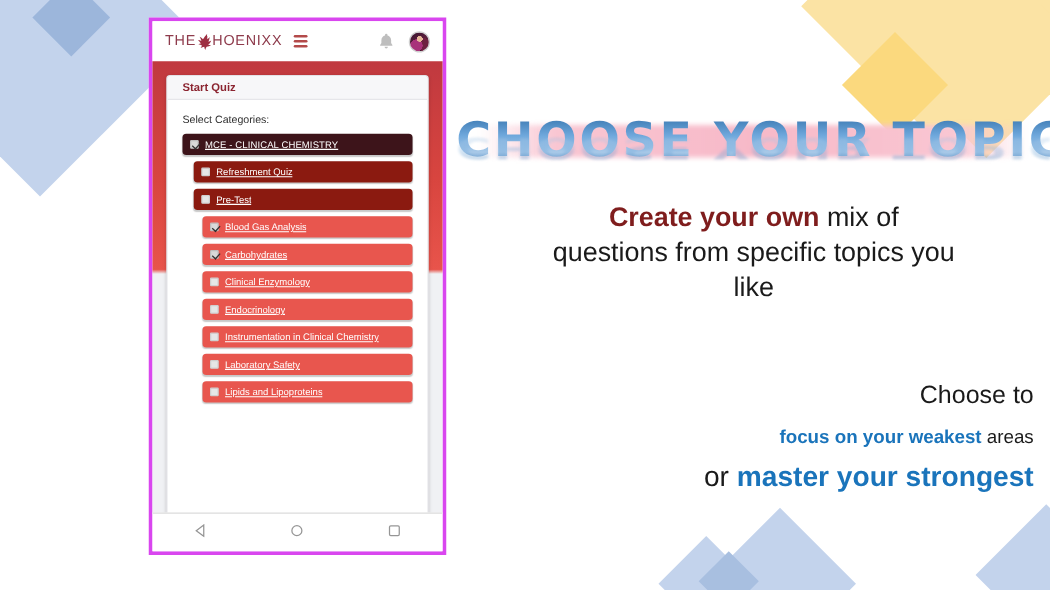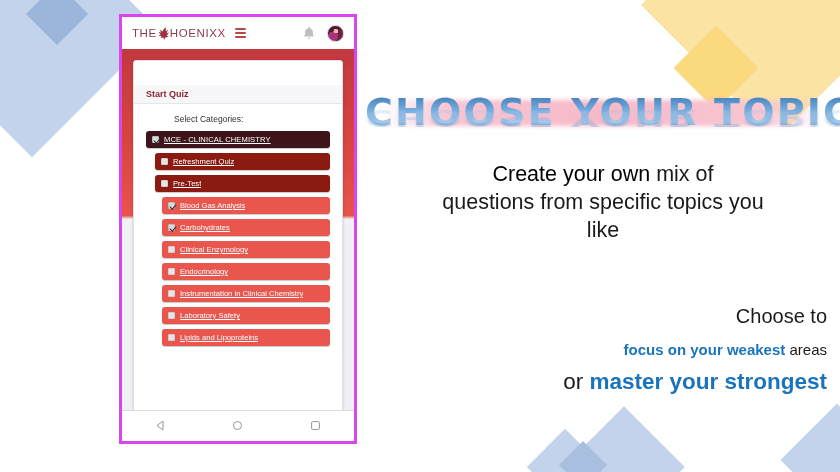--- a/index.html
+++ b/index.html
@@ -62,25 +62,25 @@
     background:linear-gradient(180deg,#c0393f 0%,#d8453f 26%,#e8544b 46%,#f0f1f4 47%,#f0f1f4 100%);
     overflow:hidden;
   }
   #card{
     position:absolute;left:11px;top:11px;right:11px;bottom:-6px;
     background:#ffffff;border:1px solid #e2e2e6;border-radius:3px;
     box-shadow:0 1px 3px rgba(0,0,0,.18);overflow:hidden;box-sizing:border-box;
   }
   #card-head{
     height:19px;background:#f7f7f9;border-bottom:1px solid #e6e6ea;
-    display:flex;align-items:center;padding:0 12px;box-sizing:border-box;margin-top:24px;
+    display:flex;align-items:center;padding:0 12px;box-sizing:border-box;
   }
   #card-head-title{font-size:9px;font-weight:bold;color:#8b2430;}
   #card-body{padding:10px 12px 0 12px;}
-  #select-label{font-size:8.5px;color:#303030;margin-bottom:7px;margin-left:28px;}
+  #select-label{font-size:8.5px;color:#303030;margin-bottom:7px;}
 
   .cat{
     border-radius:3px;color:#ffffff;box-sizing:border-box;
     display:flex;align-items:center;gap:5px;
     font-size:7.6px;margin-bottom:5px;
     height:17px;padding:0 6px;
     box-shadow:0 1px 1px rgba(0,0,0,.22);
     text-decoration:underline;
   }
   .lvl0{background:#3d141a;margin-left:0px;font-size:7.6px;letter-spacing:.1px;}
@@ -128,21 +128,21 @@
   #title-reflect{
     top:48px;transform:scaleY(-.62);transform-origin:top center;
     opacity:.30;filter:blur(1.1px);
   }
 
   #sub1{
     position:absolute;left:14px;top:160px;width:448px;text-align:center;
     font-size:21.5px;line-height:28px;color:#1a1a1a;
     font-family:"Liberation Sans", sans-serif;
   }
-  #sub1 .accent{color:#000000;font-weight:normal;}
+  #sub1 .accent{color:#7f1d1d;font-weight:bold;}
 
   #sub2{
     position:absolute;left:14px;top:300px;width:448px;text-align:right;
     font-size:21px;line-height:32px;color:#1a1a1a;
     font-family:"Liberation Sans", sans-serif;
   }
   #sub2 .accent{color:#1a74bb;font-weight:bold;}
   #sub2 .l1{font-size:20px;}
   #sub2 .l2{font-size:15px;}
   #sub2 .l3{font-size:22.5px;}

